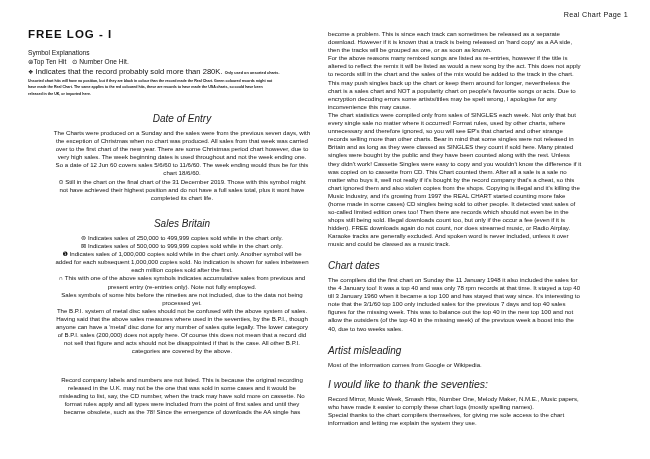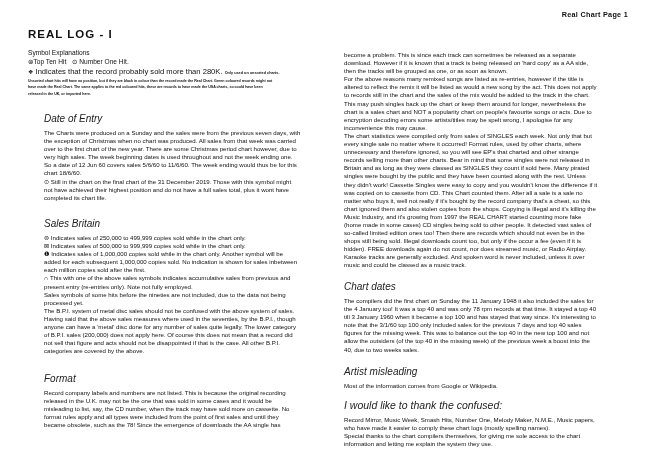--- a/index.html
+++ b/index.html
@@ -1,35 +1,35 @@
 <!DOCTYPE html>
 <html><head>
 <meta charset="utf-8">
 <style>
   html, body { margin: 0; padding: 0; background: #ffffff; }
   body { width: 650px; height: 459px; overflow: hidden; position: relative;
          font-family: "Liberation Sans", sans-serif; color: #111; }
-  .page-header { position: absolute; top: 10px; right: 22px; font-size: 7.2px; font-weight: bold; letter-spacing: 0.3px; padding-left: 32px; }
+  .page-header { position: absolute; top: 10px; right: 22px; font-size: 7.2px; font-weight: normal; letter-spacing: 0.3px; padding-left: 32px; }
   .title { position: absolute; top: 28px; left: 28px; font-size: 11.5px; font-weight: bold; letter-spacing: 1px; margin: 0; }
   p, .line { margin: 0; font-size: 6.1px; line-height: 8.1px; }
   .sym-block { position: absolute; top: 49px; left: 28px; width: 300px; }
   .sym-block .line { font-size: 6.6px; line-height: 8.8px; }
   .big { font-size: 7.6px !important; line-height: 10px !important; }
   .tiny { font-size: 3.6px; line-height: 6.8px; font-weight: bold; }
   .tiny-inline { font-size: 3.8px; font-weight: bold; }
   h2 { margin: 0; font-weight: normal; font-style: italic; font-size: 10px; line-height: 13px; color: #222; }
-  .sec { position: absolute; left: 44px; width: 292px; }
-  .rsec { position: absolute; left: 344px; width: 300px; margin-top: 21px; }
+  .sec { position: absolute; left: 36px; width: 292px; text-align: center; }
+  .rsec { position: absolute; left: 328px; width: 300px; }
 </style>
 </head>
 <body>
 
 <div class="page-header">Real Chart Page 1</div>
 
-<h1 class="title">REAL LOG - I</h1>
+<h1 class="title">FREE LOG - I</h1>
 
 <div class="sym-block">
   <div class="line">Symbol Explanations</div>
   <div class="line">
     <span>⊚</span><span>Top Ten Hit</span>
     &nbsp;&nbsp;<span>⊙</span>
     <span>Number One Hit.</span>
   </div>
   <div class="line big">
     <span style="font-size:6px">❖</span>
@@ -69,21 +69,20 @@
   <p>processed yet.</p>
   <p>The B.P.I. system of metal disc sales should not be confused with the above system of sales.</p>
   <p>Having said that the above sales measures where used in the seventies, by the B.P.I., though</p>
   <p>anyone can have a 'metal' disc done for any number of sales quite legally. The lower category</p>
   <p>of B.P.I. sales (200,000) does not apply here. Of course this does not mean that a record did</p>
   <p>not sell that figure and acts should not be disappointed if that is the case. All other B.P.I.</p>
   <p>categories are covered by the above.</p>
 </div>
 
 <div class="sec" style="top:372px">
-  <h2>Format</h2>
   <div style="height:4px"></div>
   <p>Record company labels and numbers are not listed. This is because the original recording</p>
   <p>released in the U.K. may not be the one that was sold in some cases and it would be</p>
   <p>misleading to list, say, the CD number, when the track may have sold more on cassette. No</p>
   <p>format rules apply and all types were included from the point of first sales and until they</p>
   <p>became obsolete, such as the 78! Since the emergence of downloads the AA single has</p>
 </div>
 
 <div class="rsec" style="top:30px">
   <p>become a problem. This is since each track can sometimes be released as a separate</p>
@@ -127,19 +126,19 @@
   <p>40, due to two weeks sales.</p>
 </div>
 
 <div class="rsec" style="top:344px">
   <h2>Artist misleading</h2>
   <div style="height:4px"></div>
   <p>Most of the information comes from Google or Wikipedia.</p>
 </div>
 
 <div class="rsec" style="top:378px">
-  <h2 style="font-size:10.5px">I would like to thank the confused:</h2>
+  <h2 style="font-size:10.5px">I would like to thank the seventies:</h2>
   <div style="height:4px"></div>
   <p>Record Mirror, Music Week, Smash Hits, Number One, Melody Maker, N.M.E., Music papers,</p>
   <p>who have made it easier to comply these chart logs (mostly spelling names).</p>
   <p>Special thanks to the chart compilers themselves, for giving me sole access to the chart</p>
   <p>information and letting me explain the system they use.</p>
 </div>
 
 </body></html>

